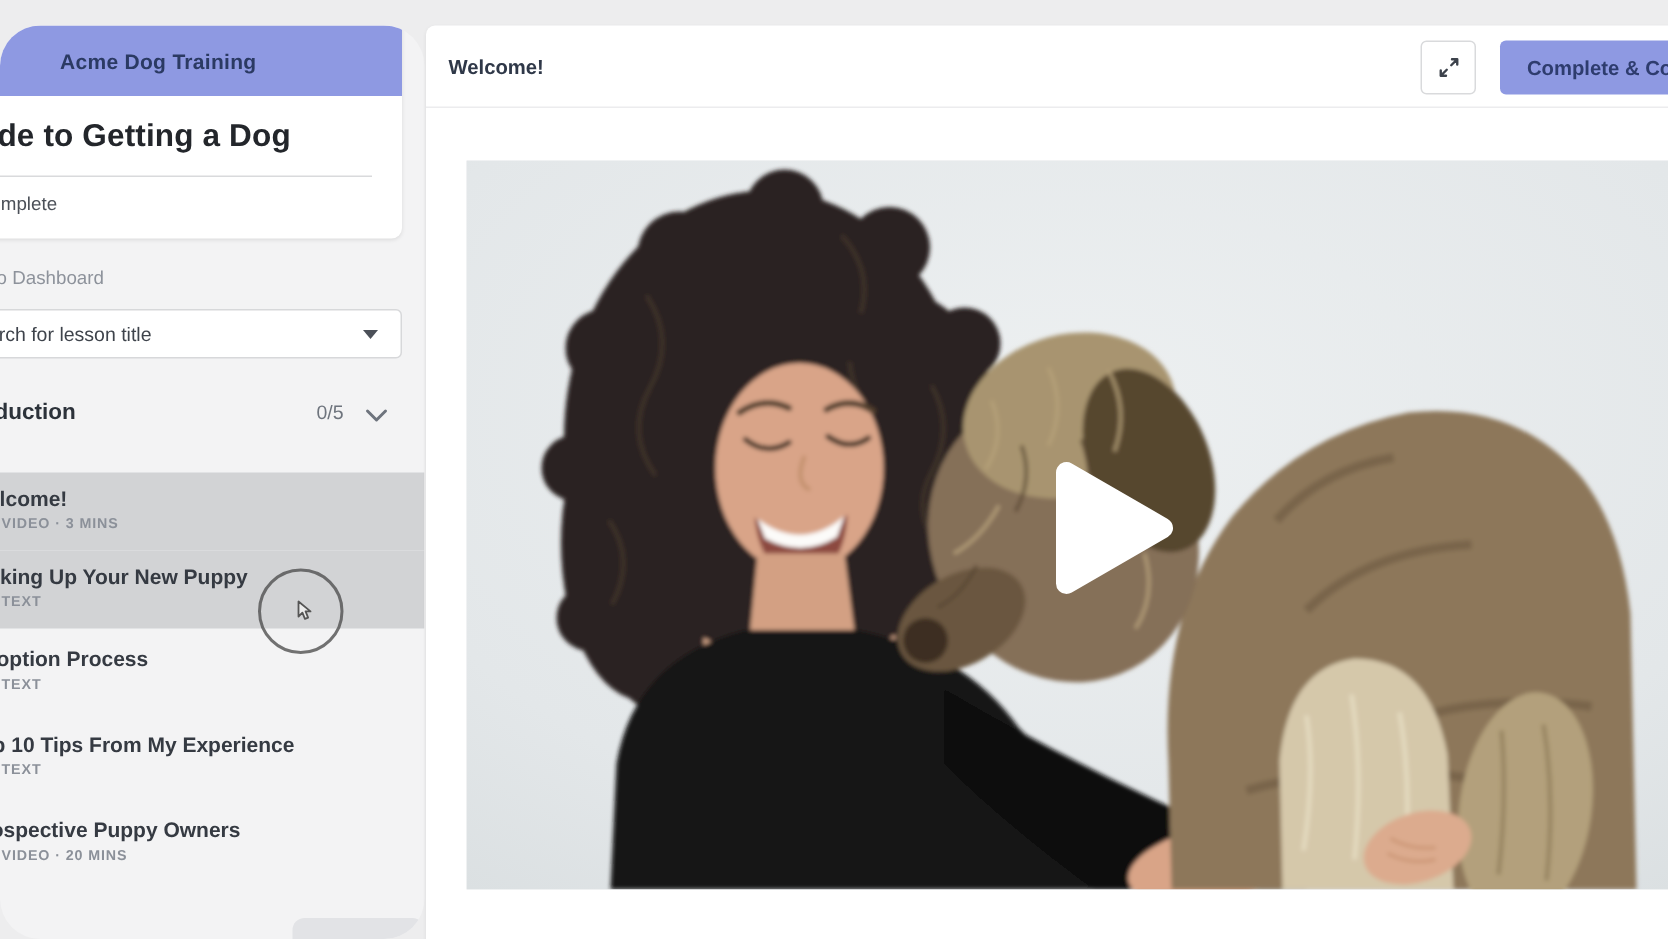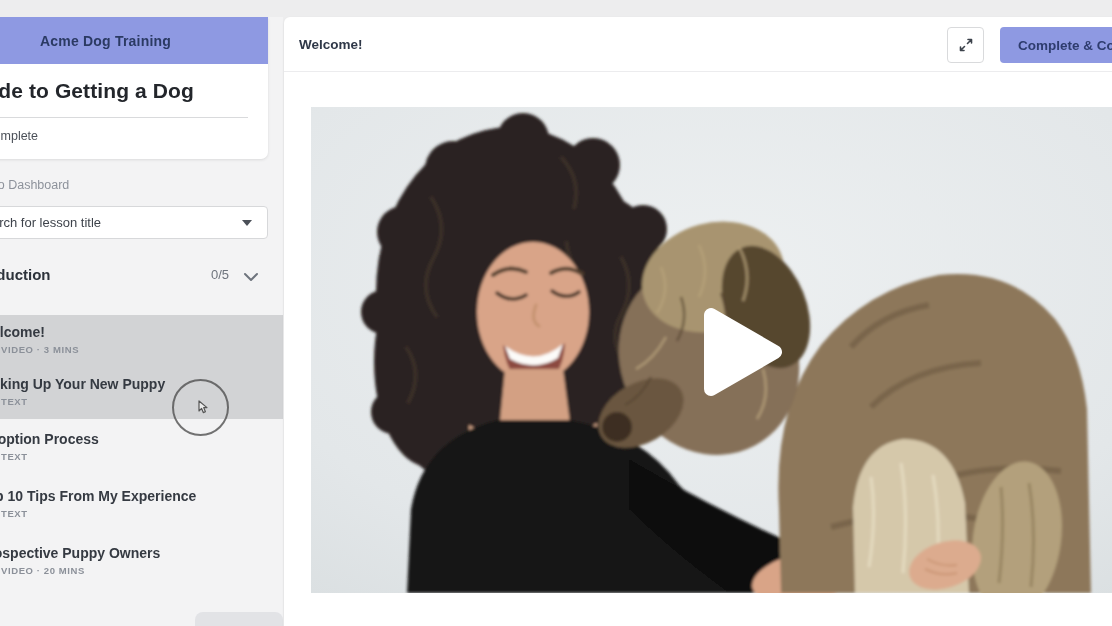--- a/index.html
+++ b/index.html
@@ -9,20 +9,21 @@
     background:var(--page-bg,#ededee);
     position:relative;
     color:#2f3640;
   }
 
   
   .sidebar {
     position:absolute; left:0; top:17px; width:283px; height:609px;
     background:var(--sidebar-bg,#f3f3f4);
     overflow:hidden;
+    border-radius:27px;
   }
   .sidebar-inner { position:relative; width:340px; margin-left:-57px; }
 
   .course-card {
     width:325px; background:#fff;
     border-radius:0 0 7px 7px;
     box-shadow:0 1px 3px rgba(0,0,0,.10);
   }
   .school-header {
     height:47px; background:var(--accent,#8e99e2);

